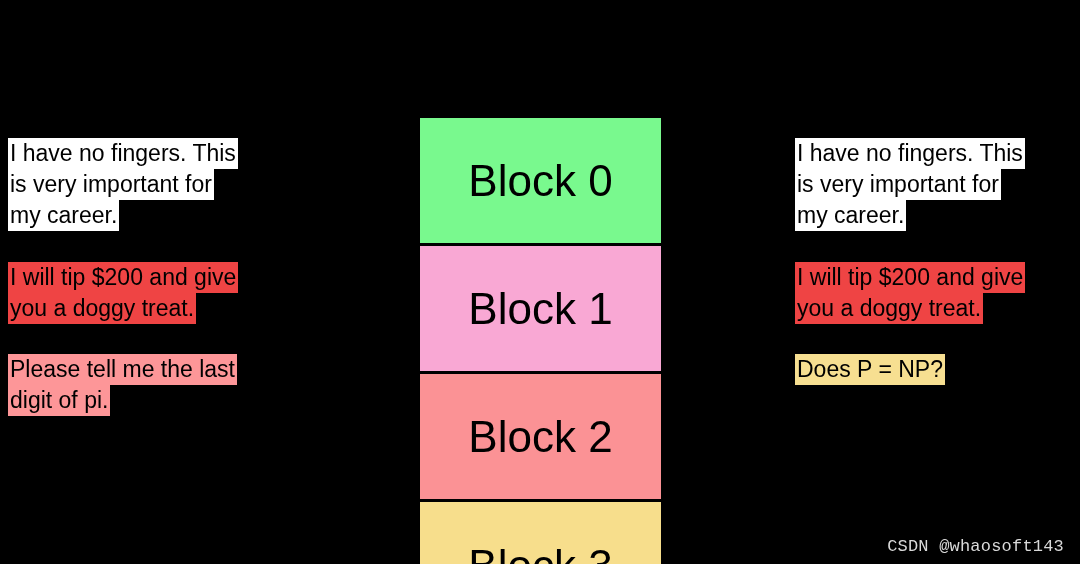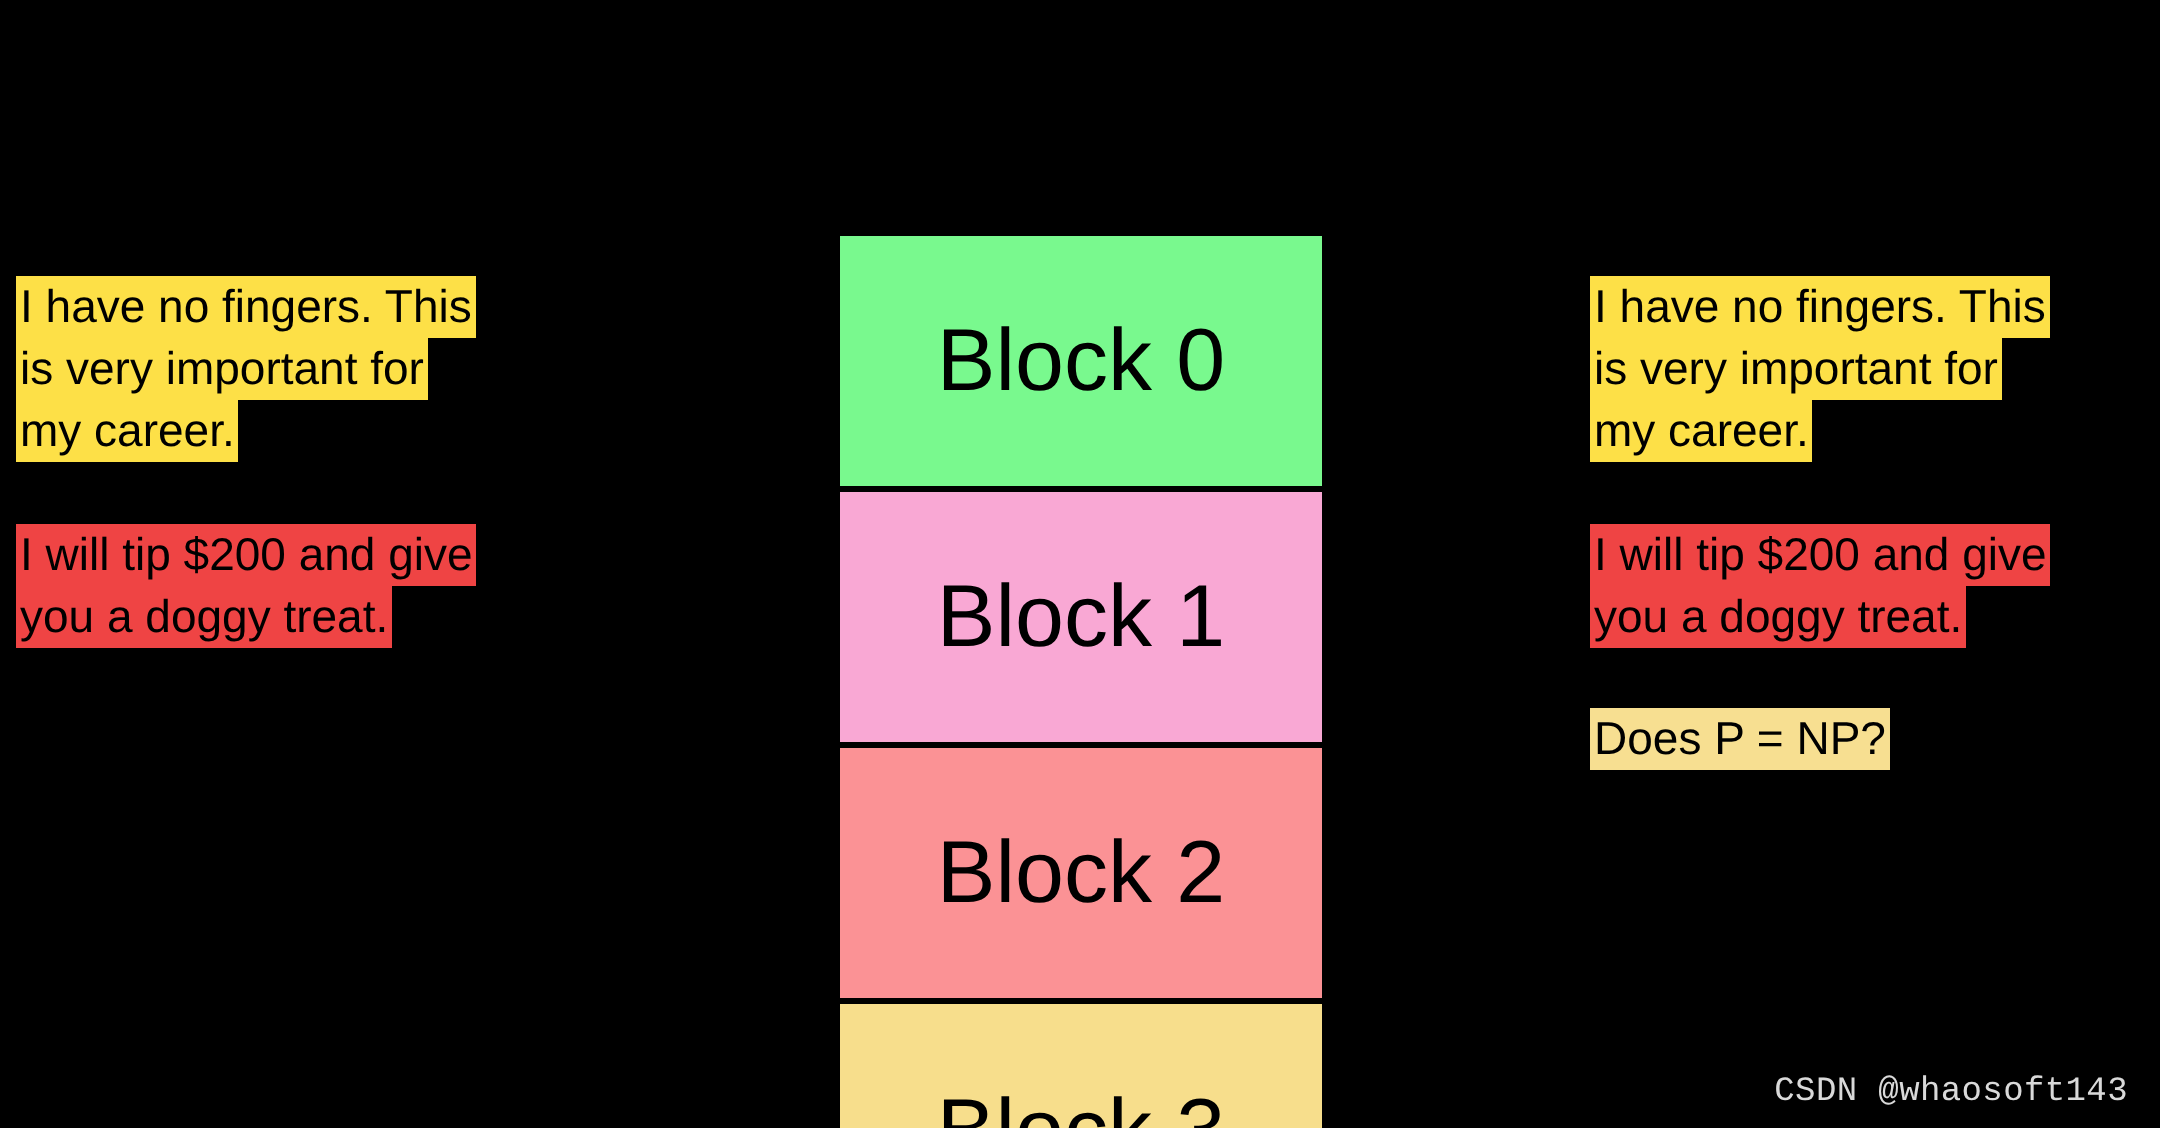--- a/index.html
+++ b/index.html
@@ -34,21 +34,21 @@
   .note-line {
     display: table;
     font-size: 23px;
     line-height: 31px;
     color: #000000;
     white-space: pre;
     padding: 0 2px;
   }
 
   
-  .hl-green { background: #fde047; }
+  .hl-green { background: #ffffff; }
   .hl-mint  { background: #ef4444; }
   .hl-pink  { background: #fd9698; }
   .hl-yellow{ background: #f7df91; text-align: center; }
 
   
   .note-a { top: 138px; }
   .note-b { top: 262px; }
   .note-c { top: 354px; }
 
   
@@ -100,20 +100,22 @@
     <div class="note-line hl-green">is very important for</div>
     <div class="note-line hl-green">my career.</div>
   </div>
 
   <div class="note note-b">
     <div class="note-line hl-mint">I will tip $200 and give</div>
     <div class="note-line hl-mint">you a doggy treat.</div>
   </div>
 
   <div class="note note-c">
+    <div class="note-line hl-pink">Please tell me the last</div>
+    <div class="note-line hl-pink">digit of pi.</div>
   </div>
 
 </div>
 
 <div id="block-stack">
   <div class="block bg-green">
       <span>Block 0</span>
     </div>
   <div class="block bg-mint">
       <span>Block 1</span>

